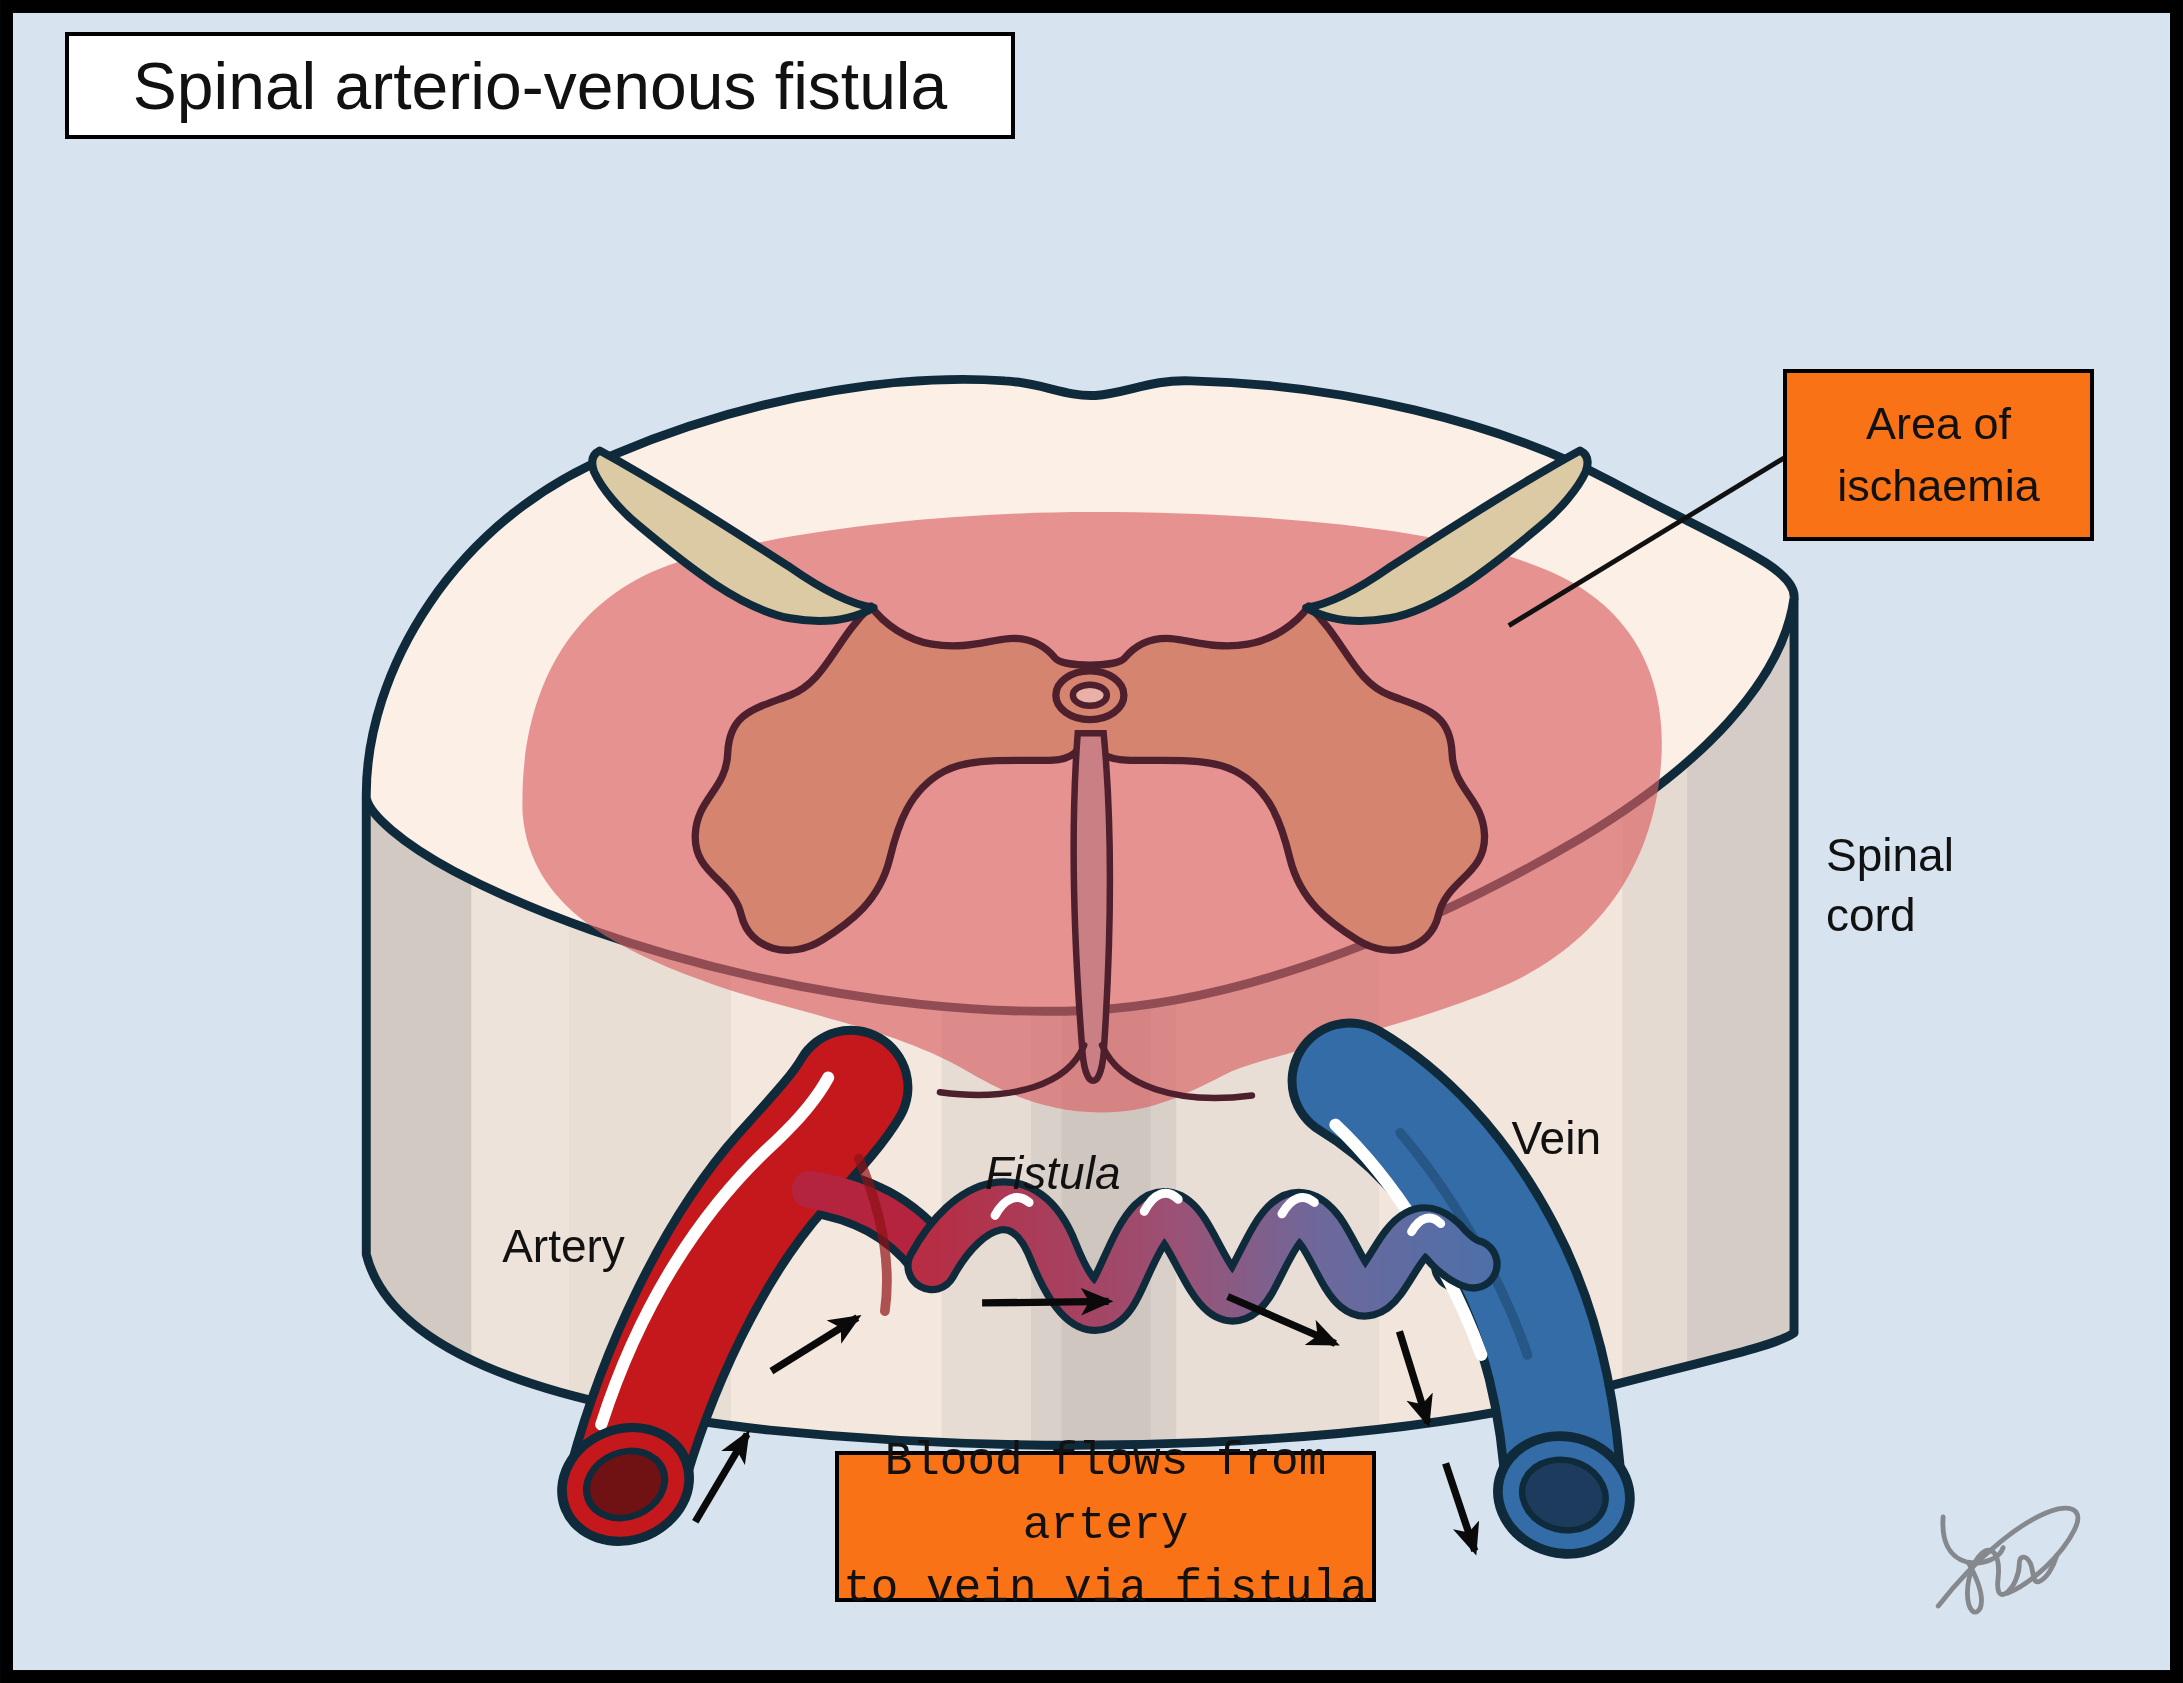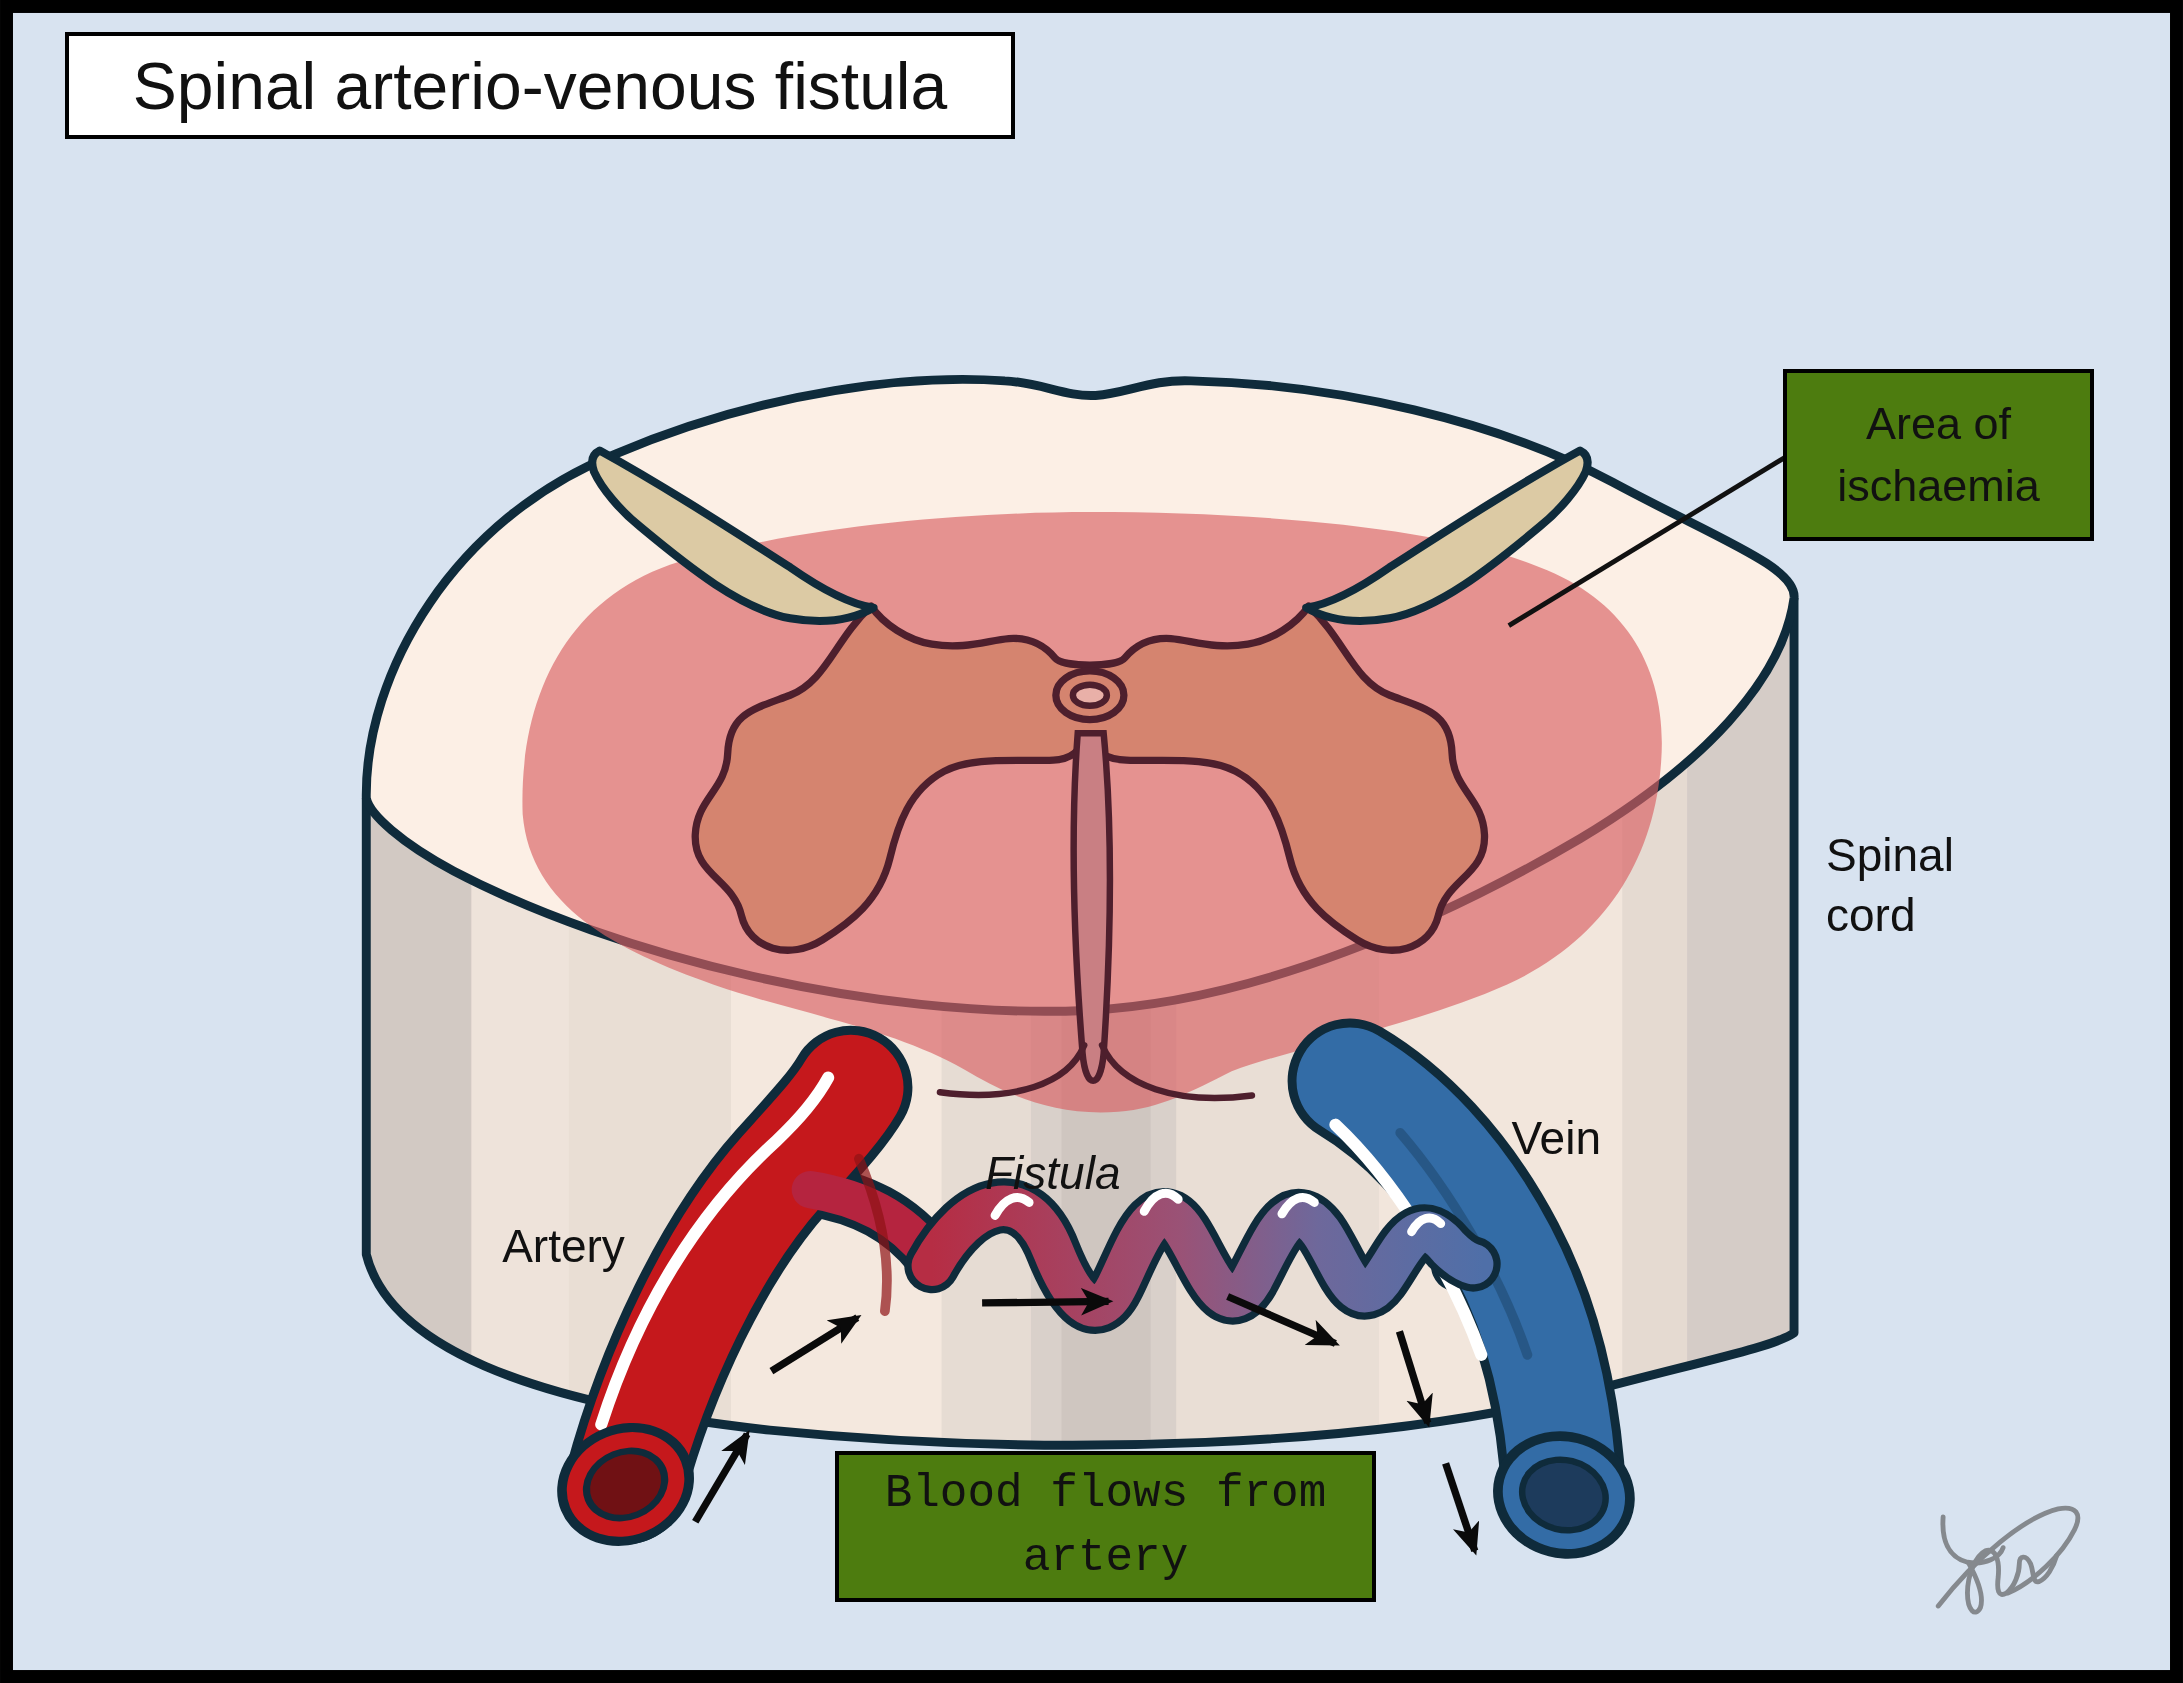--- a/index.html
+++ b/index.html
@@ -4,21 +4,21 @@
 <style>
   html,body{margin:0;padding:0;background:#222;}
   .stage{
     position:relative;width:2183px;height:1683px;overflow:hidden;
     background:#d8e3f0;
     font-family:"Liberation Sans", sans-serif;
   }
   .stage svg{position:absolute;left:0;top:0;}
   .overlay{position:absolute;color:#111;}
   .boxed{
-    background:#4d7c0f;border:4px solid #000;
+    background:#f97316;border:4px solid #000;
     display:flex;flex-direction:column;align-items:center;justify-content:center;
     text-align:center;box-sizing:border-box;
   }
   .title-box{
     left:49px;top:32px;width:950px;height:107px;background:#ffffff;
     font-size:66px;letter-spacing:0px;margin-left:16px;
   }
   .area-box{left:1783px;top:369px;width:311px;height:172px;font-size:45px;line-height:1.38;}
   .flow-box{left:835px;top:1451px;width:541px;height:151px;font-size:46px;line-height:1.38;font-family:Liberation Mono, monospace;}
   .plainlabel{font-size:46px;line-height:1.3;}
@@ -268,16 +268,17 @@
 </div>
 
 <div class="overlay plainlabel lbl-artery">Artery</div>
 
 <div class="overlay plainlabel lbl-fistula">Fistula</div>
 
 <div class="overlay plainlabel lbl-vein">Vein</div>
 
 <div class="overlay boxed flow-box">
   <span>Blood flows from artery</span>
+  <span>to vein via fistula</span>
 </div>
 
 </div>
 
 
 </body></html>

